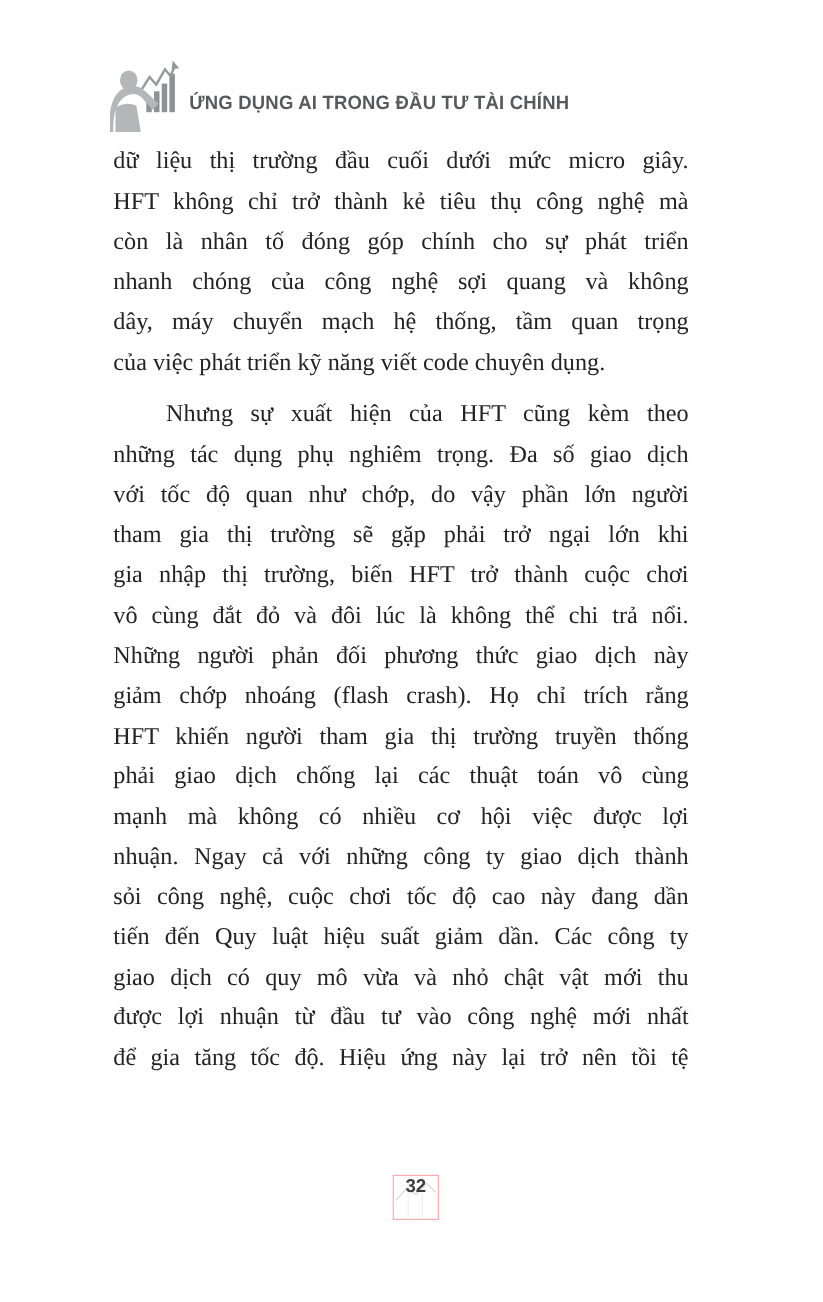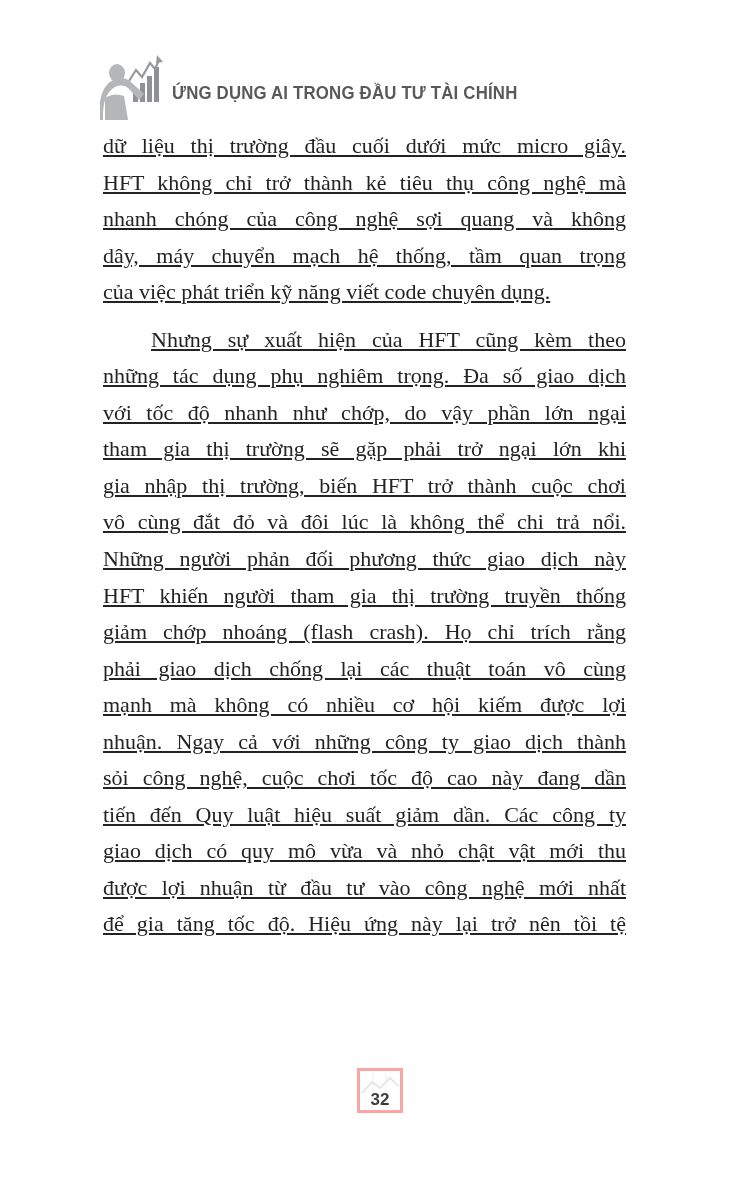--- a/index.html
+++ b/index.html
@@ -40,34 +40,33 @@
     color: #232323;
   }
   .para { margin: 0; }
   .para + .para { margin-top: 11px; }
   .line {
     text-align: justify;
     text-align-last: justify;
     line-height: 36.55px;
     height: 36.55px;
     overflow: hidden;
-    text-decoration: underline;
   }
   .line.para-last { text-align-last: left; }
   .para.indent-first .line:first-child { text-indent: 48px; }
   .pagenum-box {
     position: absolute;
     left: 357px;
     top: 1068px;
     width: 40px;
     height: 39px;
-    border: 3px solid #fca5a5;
+    border: 1px solid #fca5a5;
     background: #ffffff;
     display: flex;
-    align-items: flex-end;
+    align-items: flex-start;
     justify-content: center;
   }
   .pagenum-watermark {
     position: absolute;
     left: 0; top: 0;
     width: 100%; height: 100%;
   }
   .pagenum {
     position: relative;
     font-family: "Liberation Sans", sans-serif;
@@ -102,36 +101,37 @@
         </g>
       </svg>
     </span>
     <span class="header-title">ỨNG DỤNG AI TRONG ĐẦU TƯ TÀI CHÍNH</span>
   </div>
 
   <div class="body-text">
     <div class="para">
       <div class="line">dữ liệu thị trường đầu cuối dưới mức micro giây.</div>
       <div class="line">HFT không chỉ trở thành kẻ tiêu thụ công nghệ mà</div>
+      <div class="line">còn là nhân tố đóng góp chính cho sự phát triển</div>
       <div class="line">nhanh chóng của công nghệ sợi quang và không</div>
       <div class="line">dây, máy chuyển mạch hệ thống, tầm quan trọng</div>
       <div class="line para-last">của việc phát triển kỹ năng viết code chuyên dụng.</div>
     </div>
     <div class="para indent-first">
       <div class="line">Nhưng sự xuất hiện của HFT cũng kèm theo</div>
       <div class="line">những tác dụng phụ nghiêm trọng. Đa số giao dịch</div>
-      <div class="line">với tốc độ nhanh như chớp, do vậy phần lớn ngại</div>
+      <div class="line">với tốc độ quan như chớp, do vậy phần lớn người</div>
       <div class="line">tham gia thị trường sẽ gặp phải trở ngại lớn khi</div>
       <div class="line">gia nhập thị trường, biến HFT trở thành cuộc chơi</div>
       <div class="line">vô cùng đắt đỏ và đôi lúc là không thể chi trả nổi.</div>
       <div class="line">Những người phản đối phương thức giao dịch này</div>
+      <div class="line">giảm chớp nhoáng (flash crash). Họ chỉ trích rằng</div>
       <div class="line">HFT khiến người tham gia thị trường truyền thống</div>
-      <div class="line">giảm chớp nhoáng (flash crash). Họ chỉ trích rằng</div>
       <div class="line">phải giao dịch chống lại các thuật toán vô cùng</div>
-      <div class="line">mạnh mà không có nhiều cơ hội kiếm được lợi</div>
+      <div class="line">mạnh mà không có nhiều cơ hội việc được lợi</div>
       <div class="line">nhuận. Ngay cả với những công ty giao dịch thành</div>
       <div class="line">sỏi công nghệ, cuộc chơi tốc độ cao này đang dần</div>
       <div class="line">tiến đến Quy luật hiệu suất giảm dần. Các công ty</div>
       <div class="line">giao dịch có quy mô vừa và nhỏ chật vật mới thu</div>
       <div class="line">được lợi nhuận từ đầu tư vào công nghệ mới nhất</div>
       <div class="line">để gia tăng tốc độ. Hiệu ứng này lại trở nên tồi tệ</div>
     </div>
   </div>
 
   <div class="pagenum-box">

